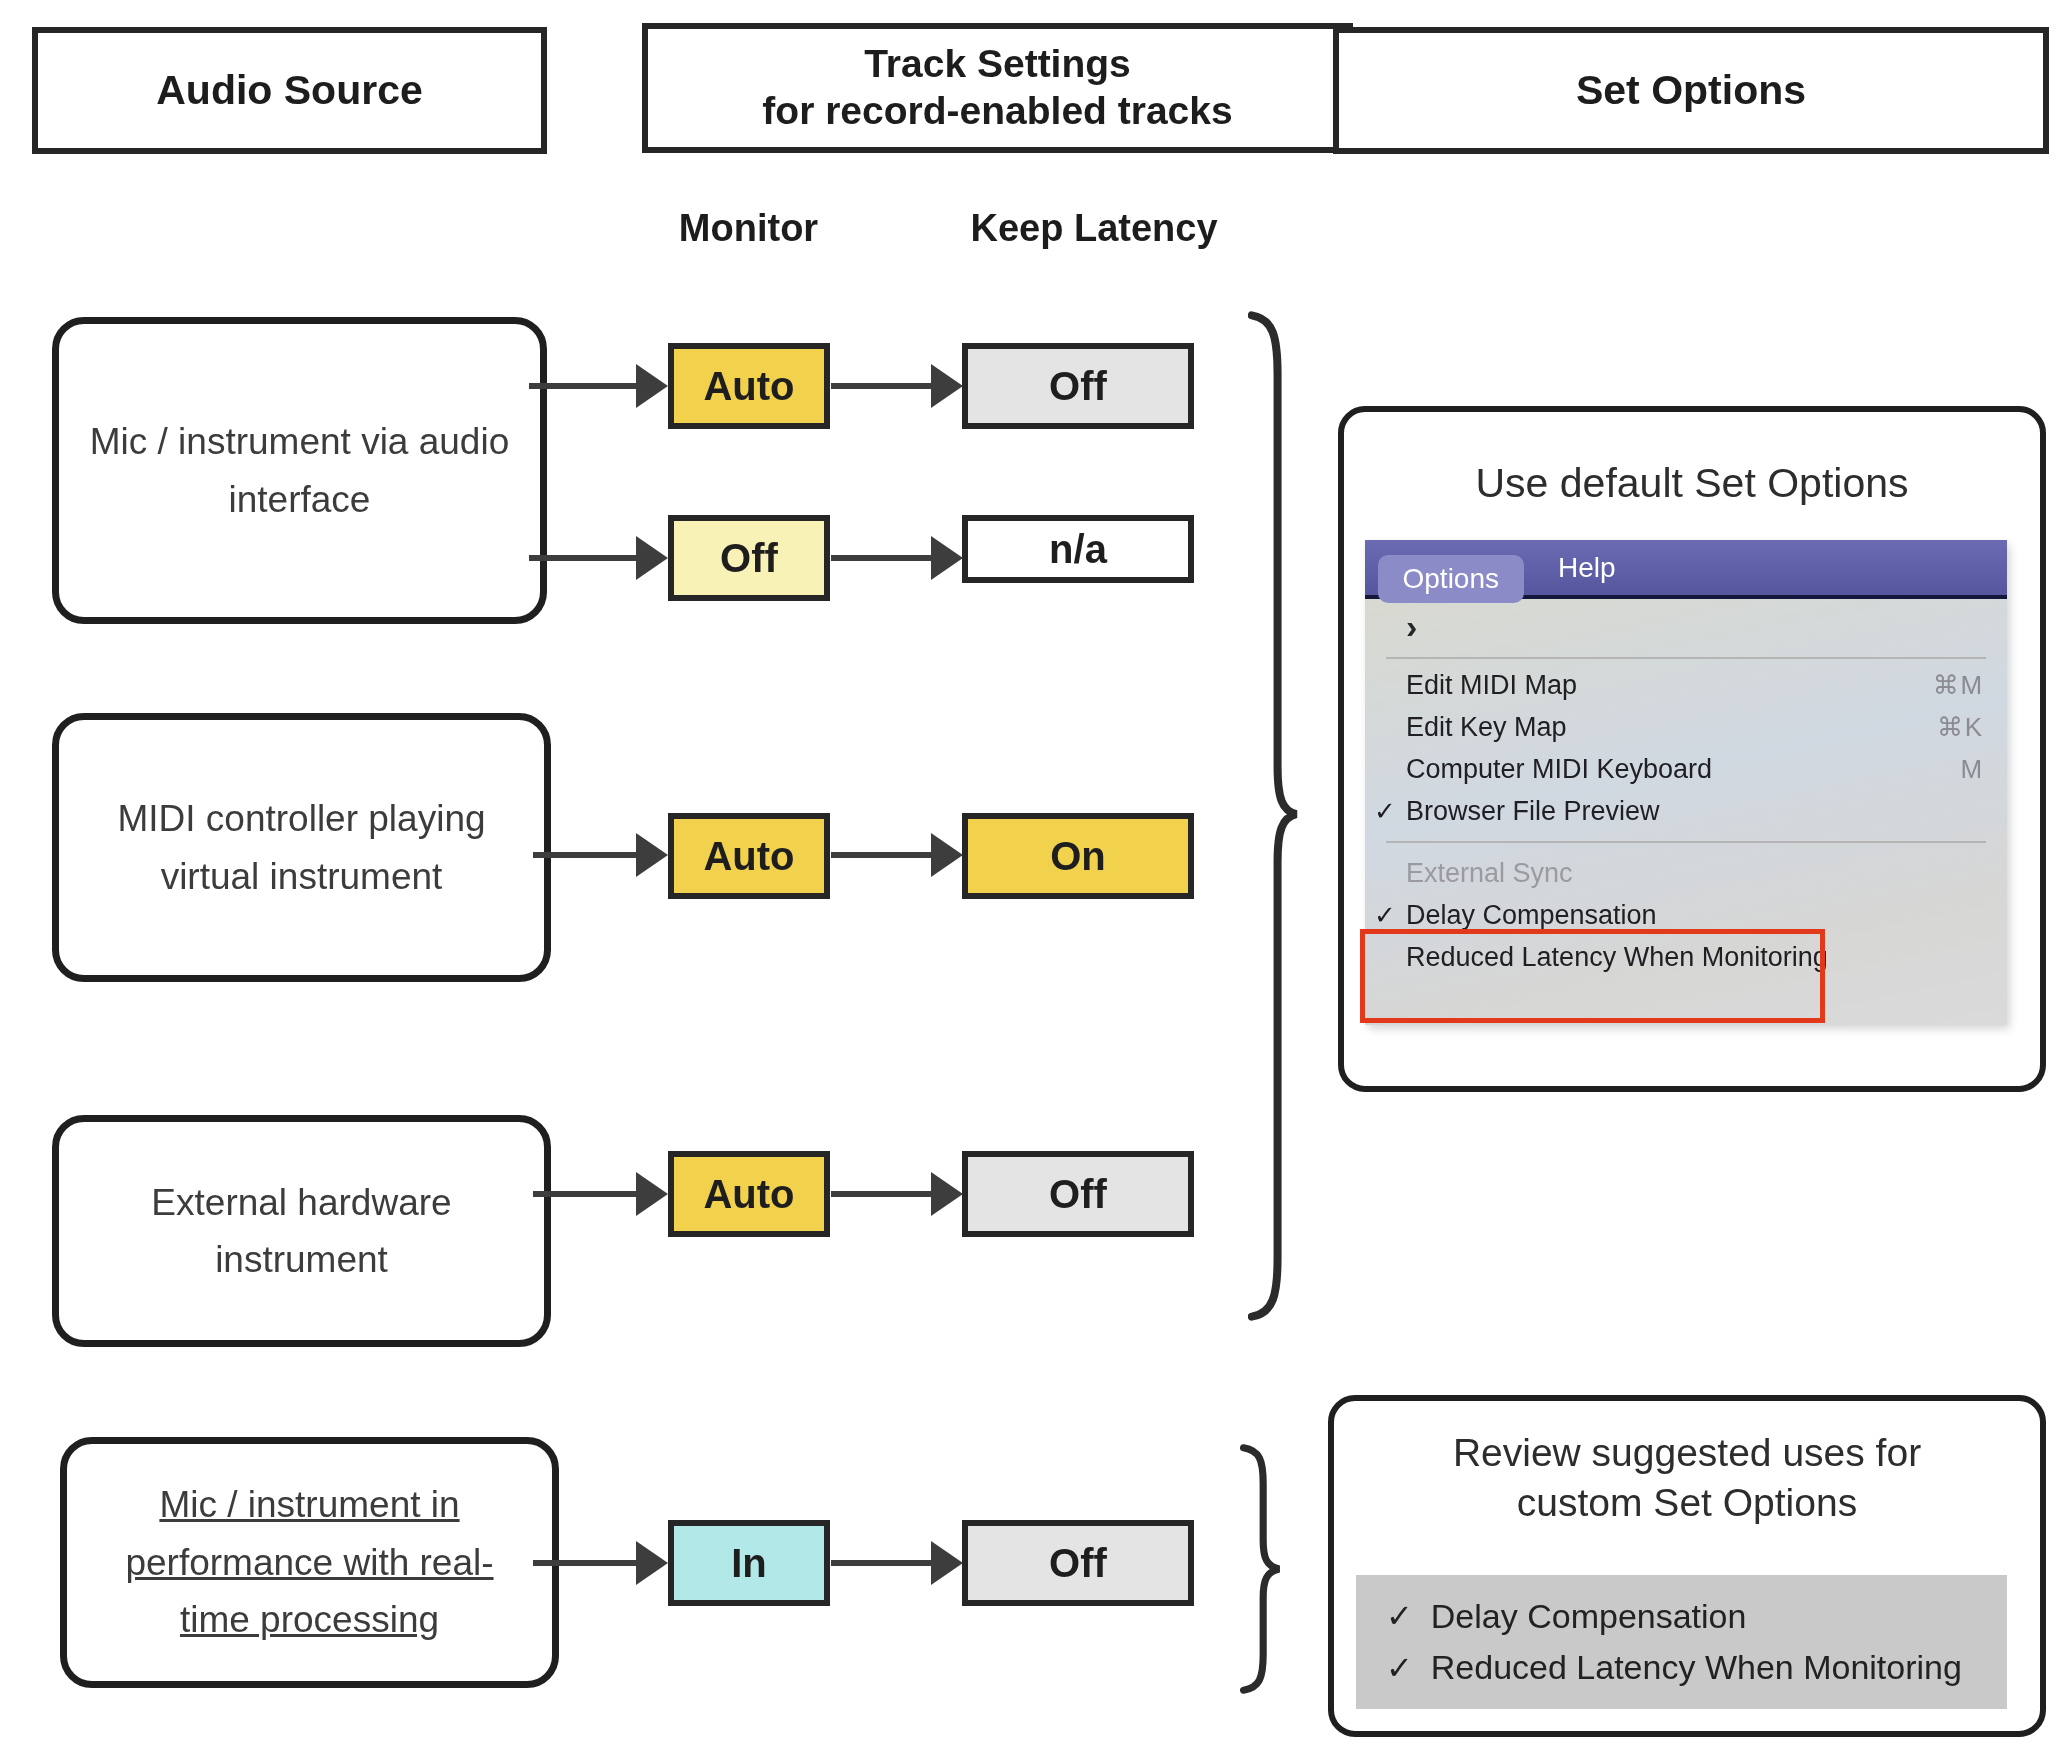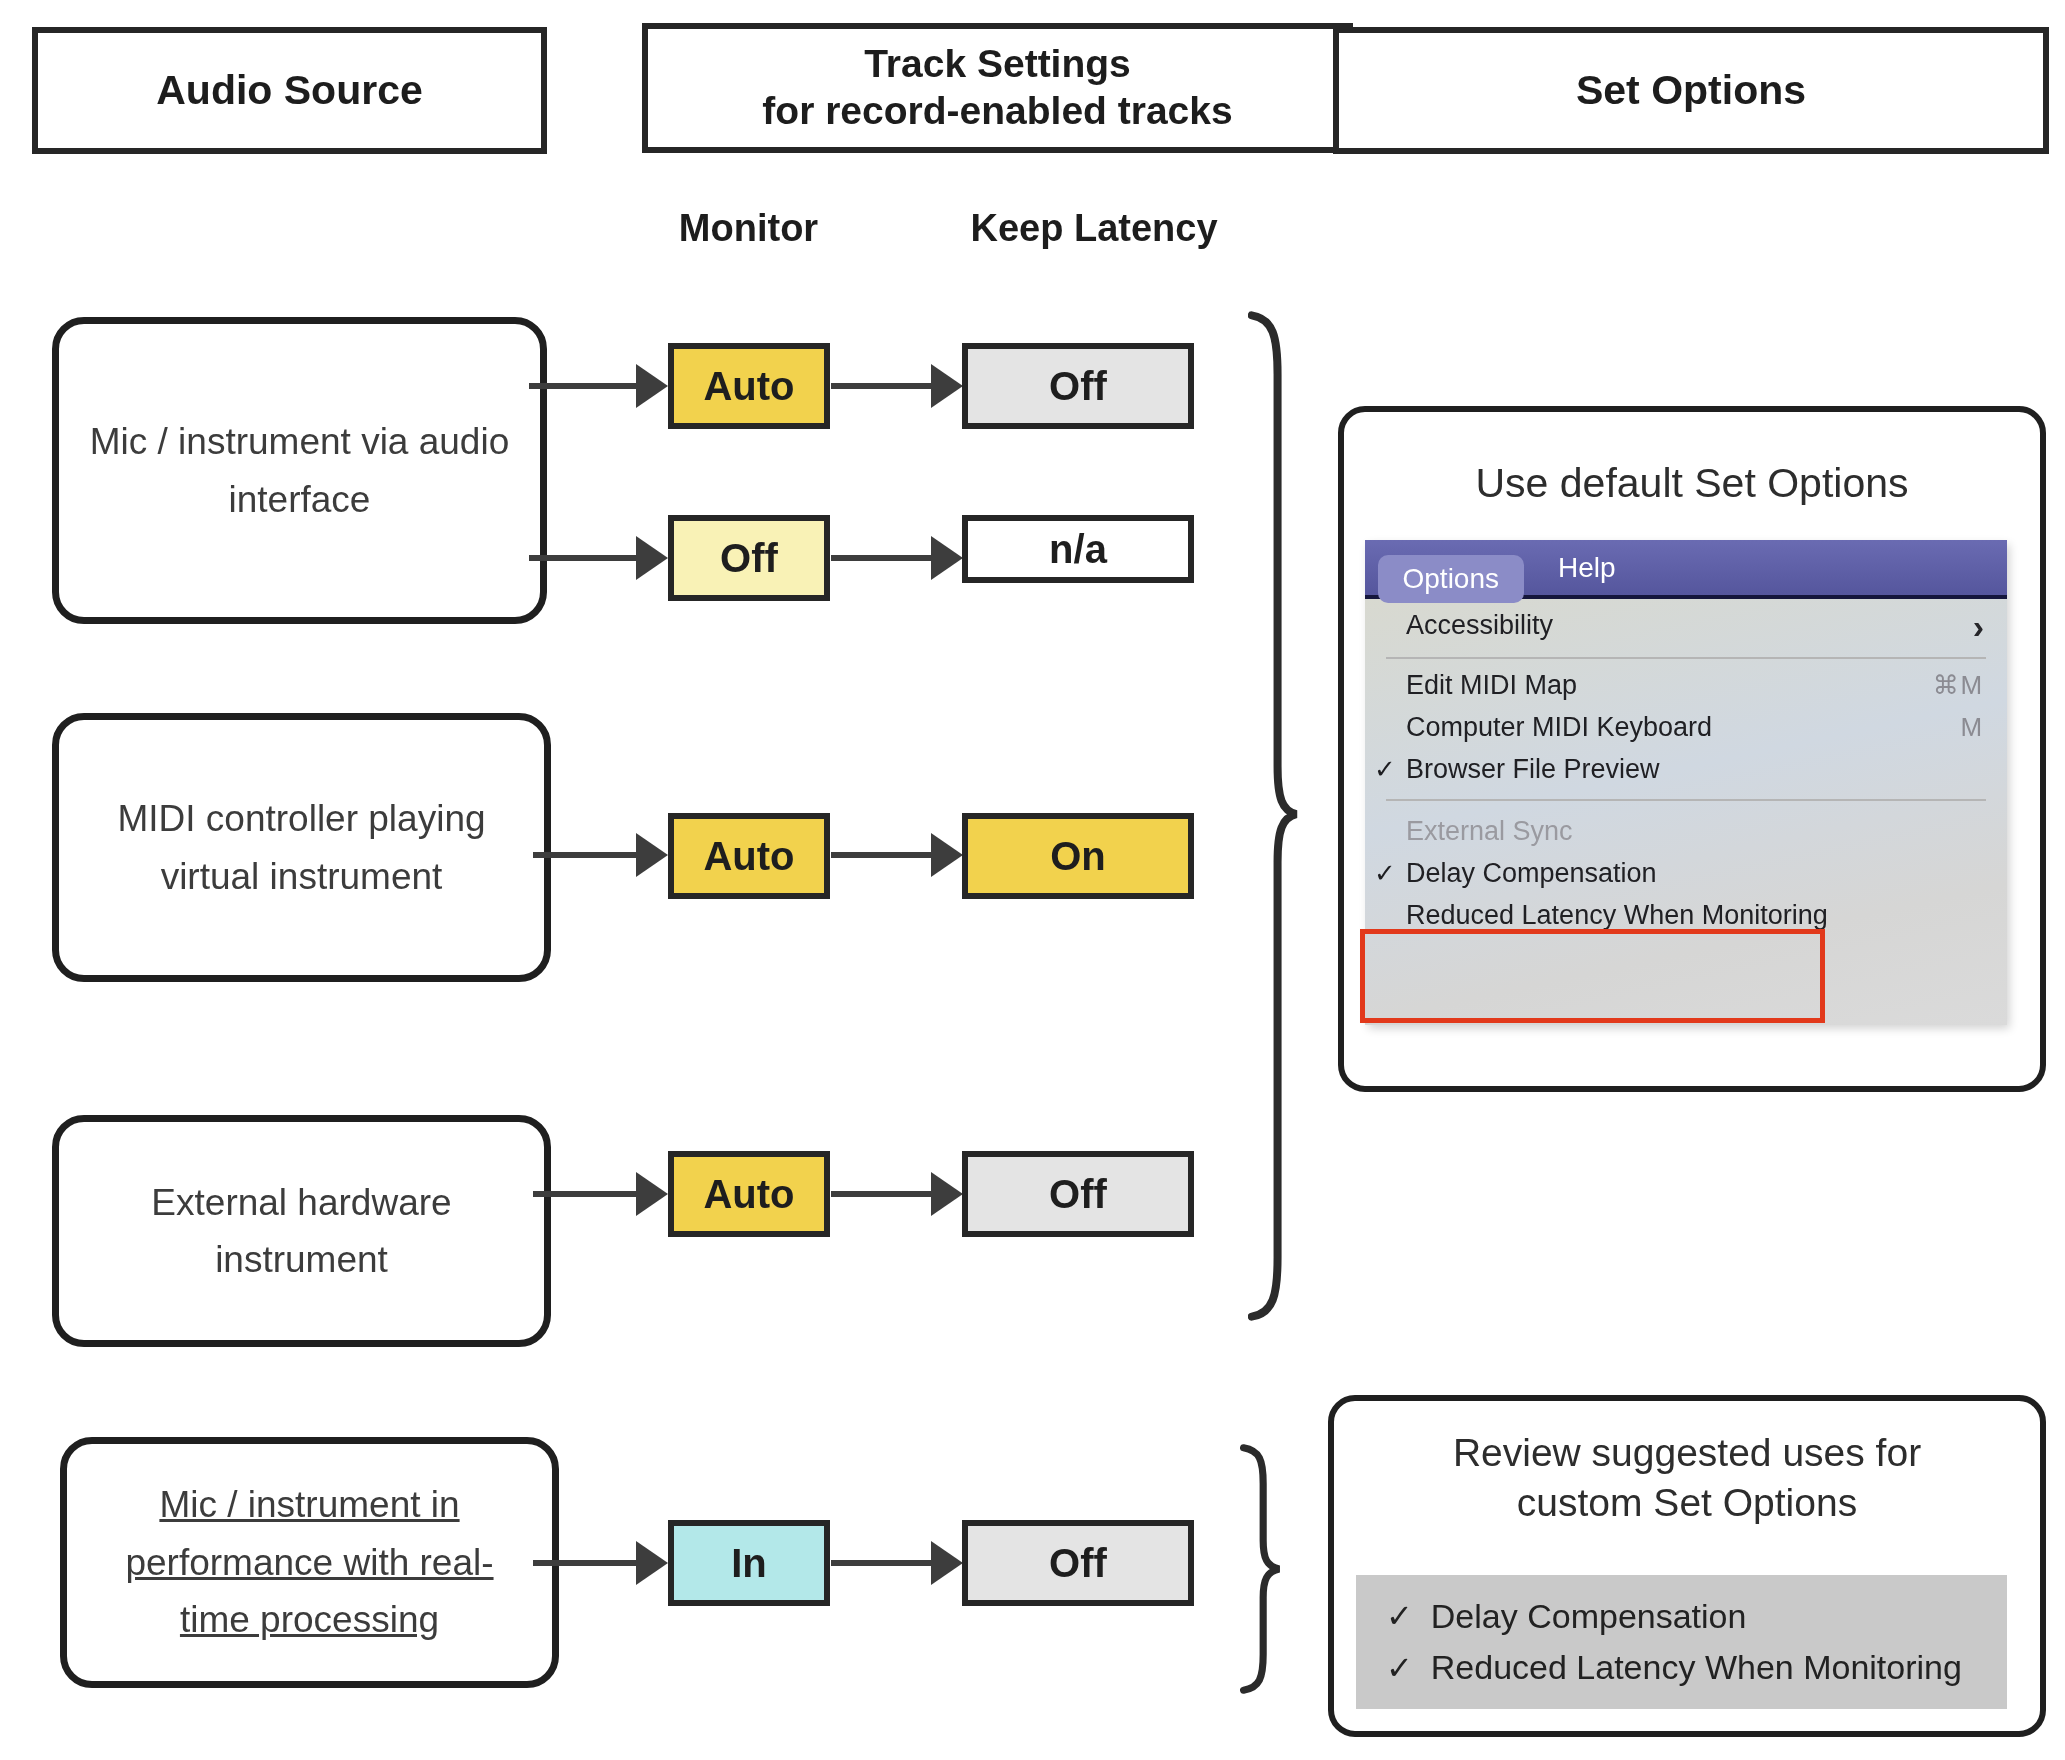--- a/index.html
+++ b/index.html
@@ -158,30 +158,34 @@
 
   <div class="abs menu" style="left:1365px;top:540px;width:642px;">
     <div class="menu-bar">
       <span class="menu-bar-item pill">Options</span>
       <span class="menu-bar-item plain">Help</span>
     </div>
     <div class="menu-body">
 
       <div class="menu-row tall">
         <span class="menu-check"></span>
-        <span class="menu-label">Accessibility</span>
         <span class="submenu-arrow">›</span>
       </div>
 
       <div class="menu-sep"></div>
 
       <div class="menu-row">
         <span class="menu-check"></span>
         <span class="menu-label">Edit MIDI Map</span>
         <span class="menu-shortcut">⌘M</span>
+      </div>
+      <div class="menu-row">
+        <span class="menu-check"></span>
+        <span class="menu-label">Edit Key Map</span>
+        <span class="menu-shortcut">⌘K</span>
       </div>
       <div class="menu-row">
         <span class="menu-check"></span>
         <span class="menu-label">Computer MIDI Keyboard</span>
         <span class="menu-shortcut">M</span>
       </div>
       <div class="menu-row">
         <span class="menu-check">✓</span>
         <span class="menu-label">Browser File Preview</span>
       </div>

